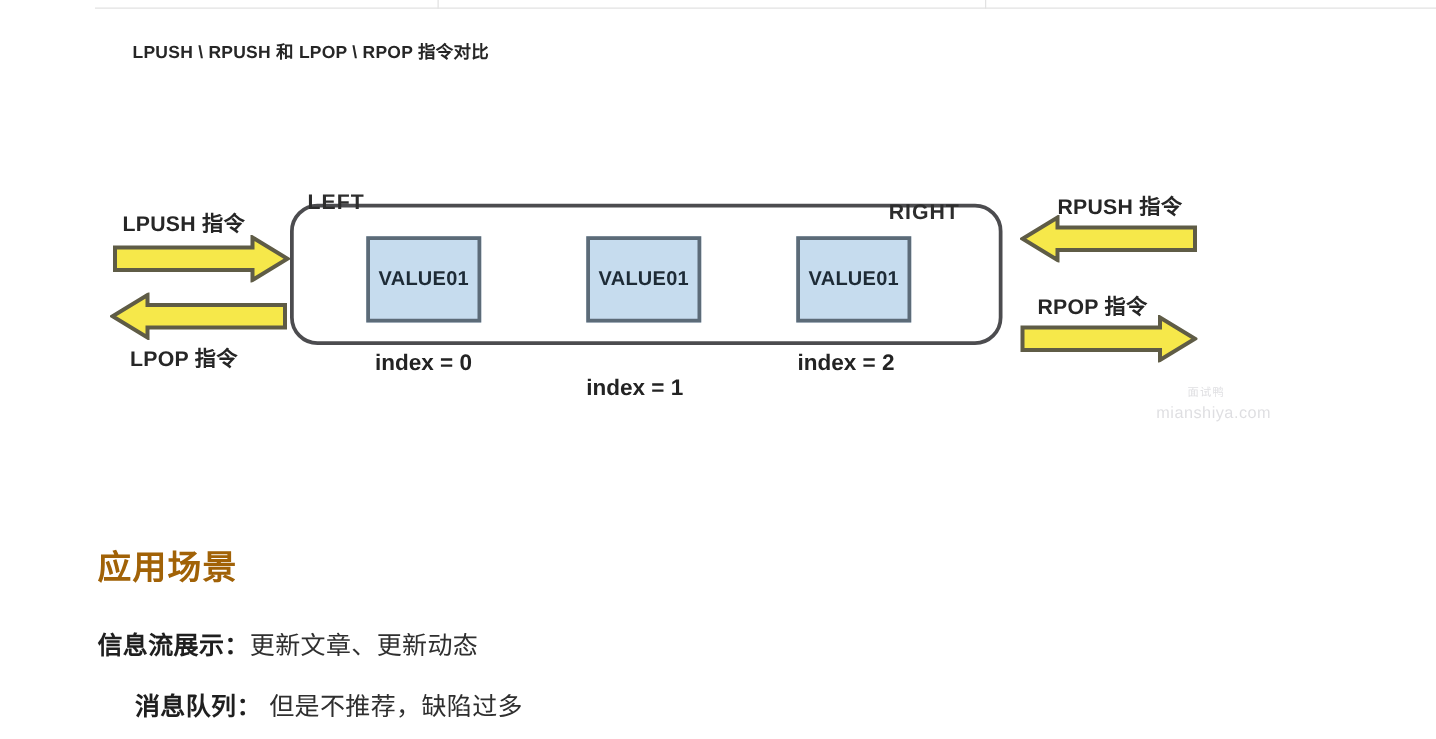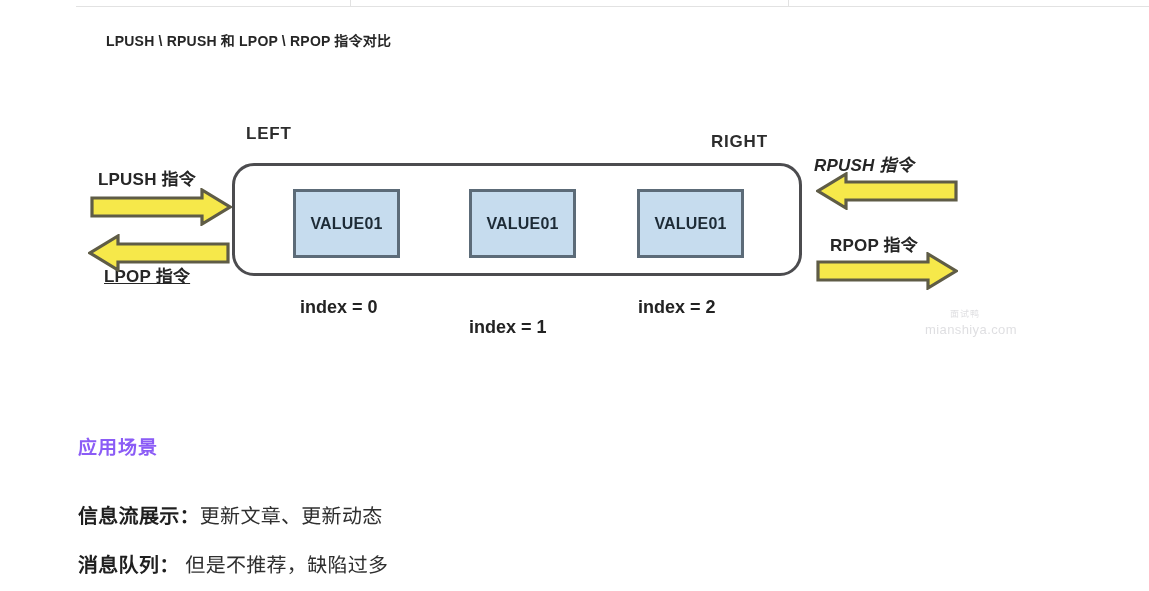--- a/index.html
+++ b/index.html
@@ -48,37 +48,37 @@
     letter-spacing: 0.2px;
     color: #262626;
     white-space: nowrap;
     margin-left: 28px;
   }
 
   #section-heading {
     position: absolute;
     left: 78px;
     top: 432px;
-    font-size: 19px;
-    font-weight: bold;
-    color: #8b5cf6;
+    font-size: 27px;
+    font-weight: bold;
+    color: #a16207;
     letter-spacing: 1px;
     white-space: nowrap;
   }
 
   .body-line {
     position: absolute;
     left: 78px;
     font-size: 20px;
     color: #2f2f2f;
     white-space: nowrap;
     letter-spacing: 0.3px;
   }
   .body-line.l1 { top: 500px; }
-  .body-line.l2 { top: 549px; }
+  .body-line.l2 { top: 549px; margin-left: 30px; }
   .body-line .lead {
     font-weight: bold;
     color: #1f1f1f;
   }
 
   
   #diagram {
     position: absolute;
     left: 0;
     top: 0;
@@ -96,74 +96,75 @@
     border: 3px solid #4c4c4f;
     border-radius: 22px;
     box-sizing: border-box;
     background: #ffffff;
   }
 
   
   .value-box {
     position: absolute;
     top: 189px;
-    width: 107px;
+    width: 92px;
     height: 69px;
     background: #c6dcee;
     border: 3px solid #5c6b78;
     box-sizing: border-box;
     display: flex;
     align-items: center;
     justify-content: center;
     font-size: 16px;
     font-weight: bold;
     color: #1d2b36;
     letter-spacing: 0.2px;
   }
   .value-box.b0 { left: 293px; }
   .value-box.b1 { left: 469px; }
   .value-box.b2 { left: 637px; }
 
   
   .index-label {
     position: absolute;
-    top: 297px;
+    top: 280px;
     font-size: 18px;
     font-weight: bold;
     color: #232323;
     white-space: nowrap;
   }
   .index-label.i0 { left: 300px; }
   .index-label.i1 { left: 469px; margin-top: 20px; }
   .index-label.i2 { left: 638px; }
 
   
   .end-label {
     position: absolute;
     font-size: 17px;
     font-weight: bold;
     color: #2d2d2d;
     letter-spacing: 0.8px;
     white-space: nowrap;
+    margin-top: 28px;
   }
   .end-label.left  { left: 246px; top: 124px; }
   .end-label.right { left: 711px; top: 132px; }
 
   
   .cmd-label {
     position: absolute;
     font-size: 17px;
     font-weight: bold;
     color: #262626;
     white-space: nowrap;
     letter-spacing: 0.2px;
   }
   .cmd-label.lpush  { left: 98px;  top: 165px; }
-  .cmd-label.lpop   { left: 104px; top: 262px; text-decoration: underline; }
-  .cmd-label.rpush  { left: 814px; top: 151px; font-style: italic; }
+  .cmd-label.lpop   { left: 104px; top: 273px; }
+  .cmd-label.rpush  { left: 846px; top: 151px; }
   .cmd-label.rpop   { left: 830px; top: 231px; text-align: right; }
 
   
   .arrow {
     position: absolute;
     display: block;
   }
   .arrow.lpush { left: 90px;  top: 188px; }
   .arrow.lpop  { left: 88px;  top: 234px; }
   .arrow.rpush { left: 816px; top: 172px; }

